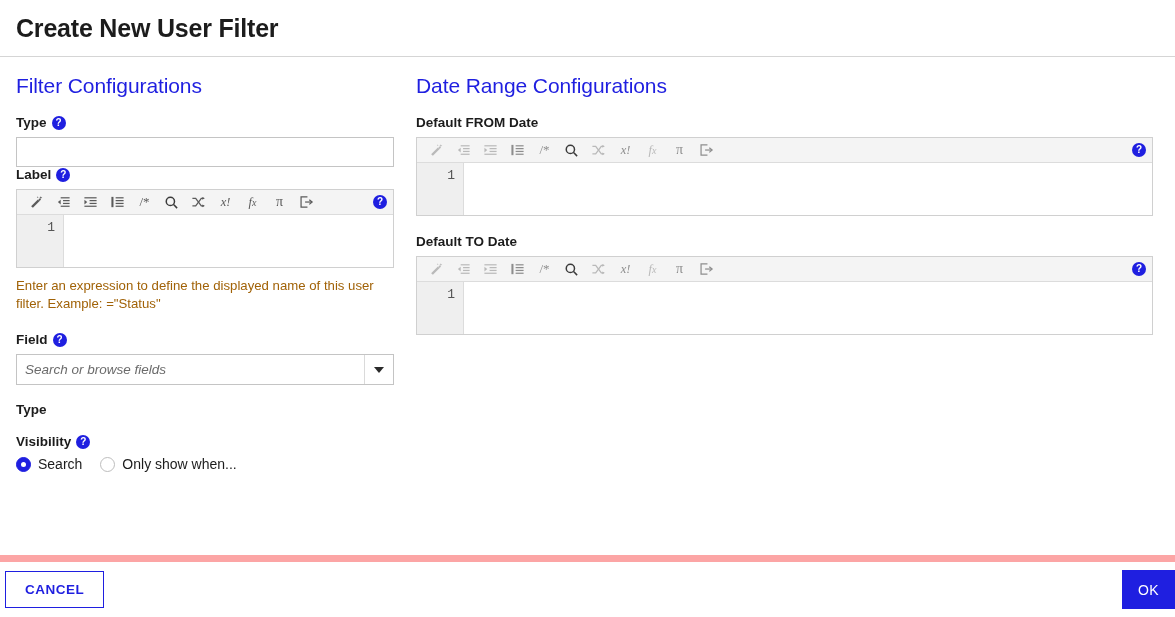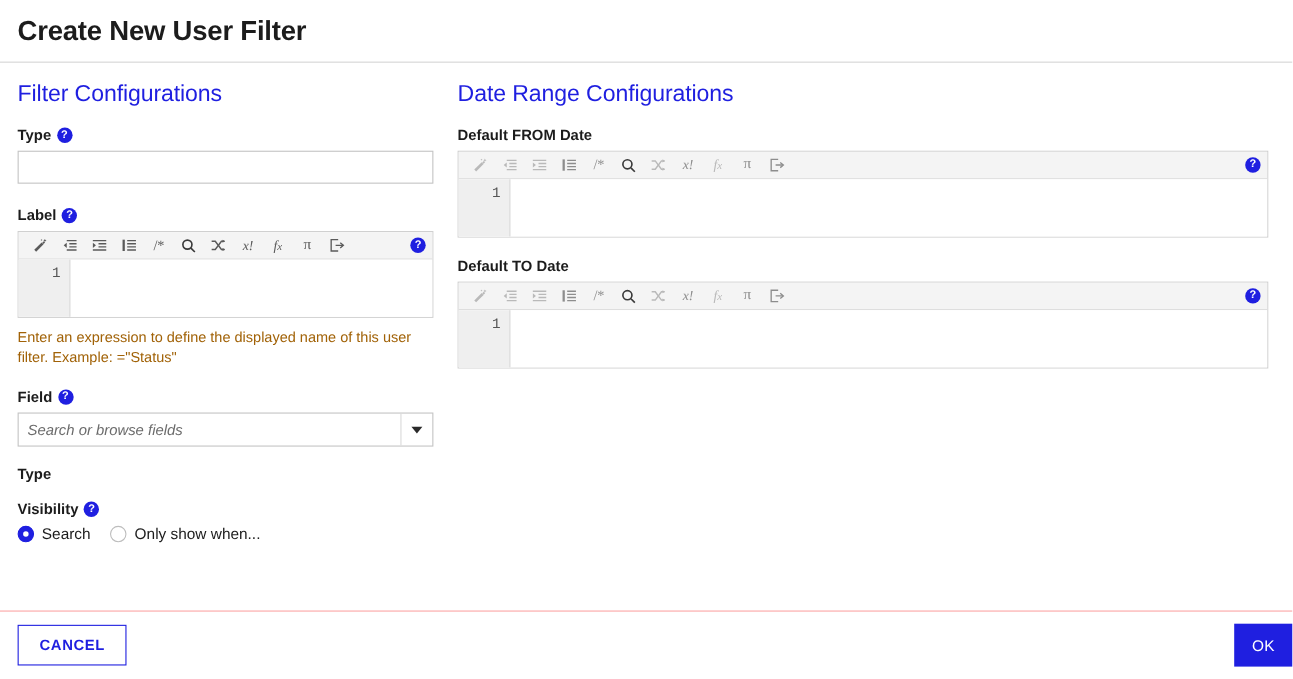--- a/index.html
+++ b/index.html
@@ -140,23 +140,23 @@
   .radio-label { font-size: 14px; color: #1c1c1c; }
 
   .group-title {
     font-size: 13.5px; font-weight: bold; color: #1c1c1c;
     margin: 17px 0 7px 0; display: flex; align-items: center; gap: 5px;
   }
 
   
   .footer {
     height: 62px; flex: 0 0 62px;
-    border-top: 1px solid #fca5a5;
+    border-top: 7px solid #fca5a5;
     display: flex; align-items: center; justify-content: space-between;
-    padding-left: 16px;
+    padding-left: 5px;
   }
   .btn-cancel {
     border: 1.5px solid #1f1fe0; background: #fff; color: #1f1fe0;
     font-size: 13.5px; font-weight: bold; letter-spacing: 0.5px;
     padding: 10px 19px; cursor: pointer;
     font-family: "Liberation Sans", sans-serif;
   }
   .btn-ok {
     background: #1f1fe0; border: none; color: #fff;
     font-size: 14px; font-weight: normal; letter-spacing: 0.3px;
@@ -182,21 +182,21 @@
       <div class="section-head">Filter Configurations</div>
 
       
       <div class="field-label">
         <span>Type</span>
         <span class="help-icon">?</span>
       </div>
       <input class="text-input" type="text" value="" style="">
 
       
-      <div class="field-label" style="margin-top:21px;">
+      <div class="field-label" style="">
         <span>Label</span>
         <span class="help-icon">?</span>
       </div>
 
       <div class="editor">
         <div class="editor-toolbar">
           <div class="tb-btn tb-dark" title="Magic wand">
             <svg width="15" height="15" viewBox="0 0 16 16" fill="none" stroke="currentColor" stroke-width="1.4">
               <path d="M3.2 12.8 L10.4 5.6" stroke-width="2.6"></path>
               <path d="M10 5 L11.5 3.5 L12.8 4.8 L11.3 6.3 Z" fill="currentColor" stroke="none"></path>

